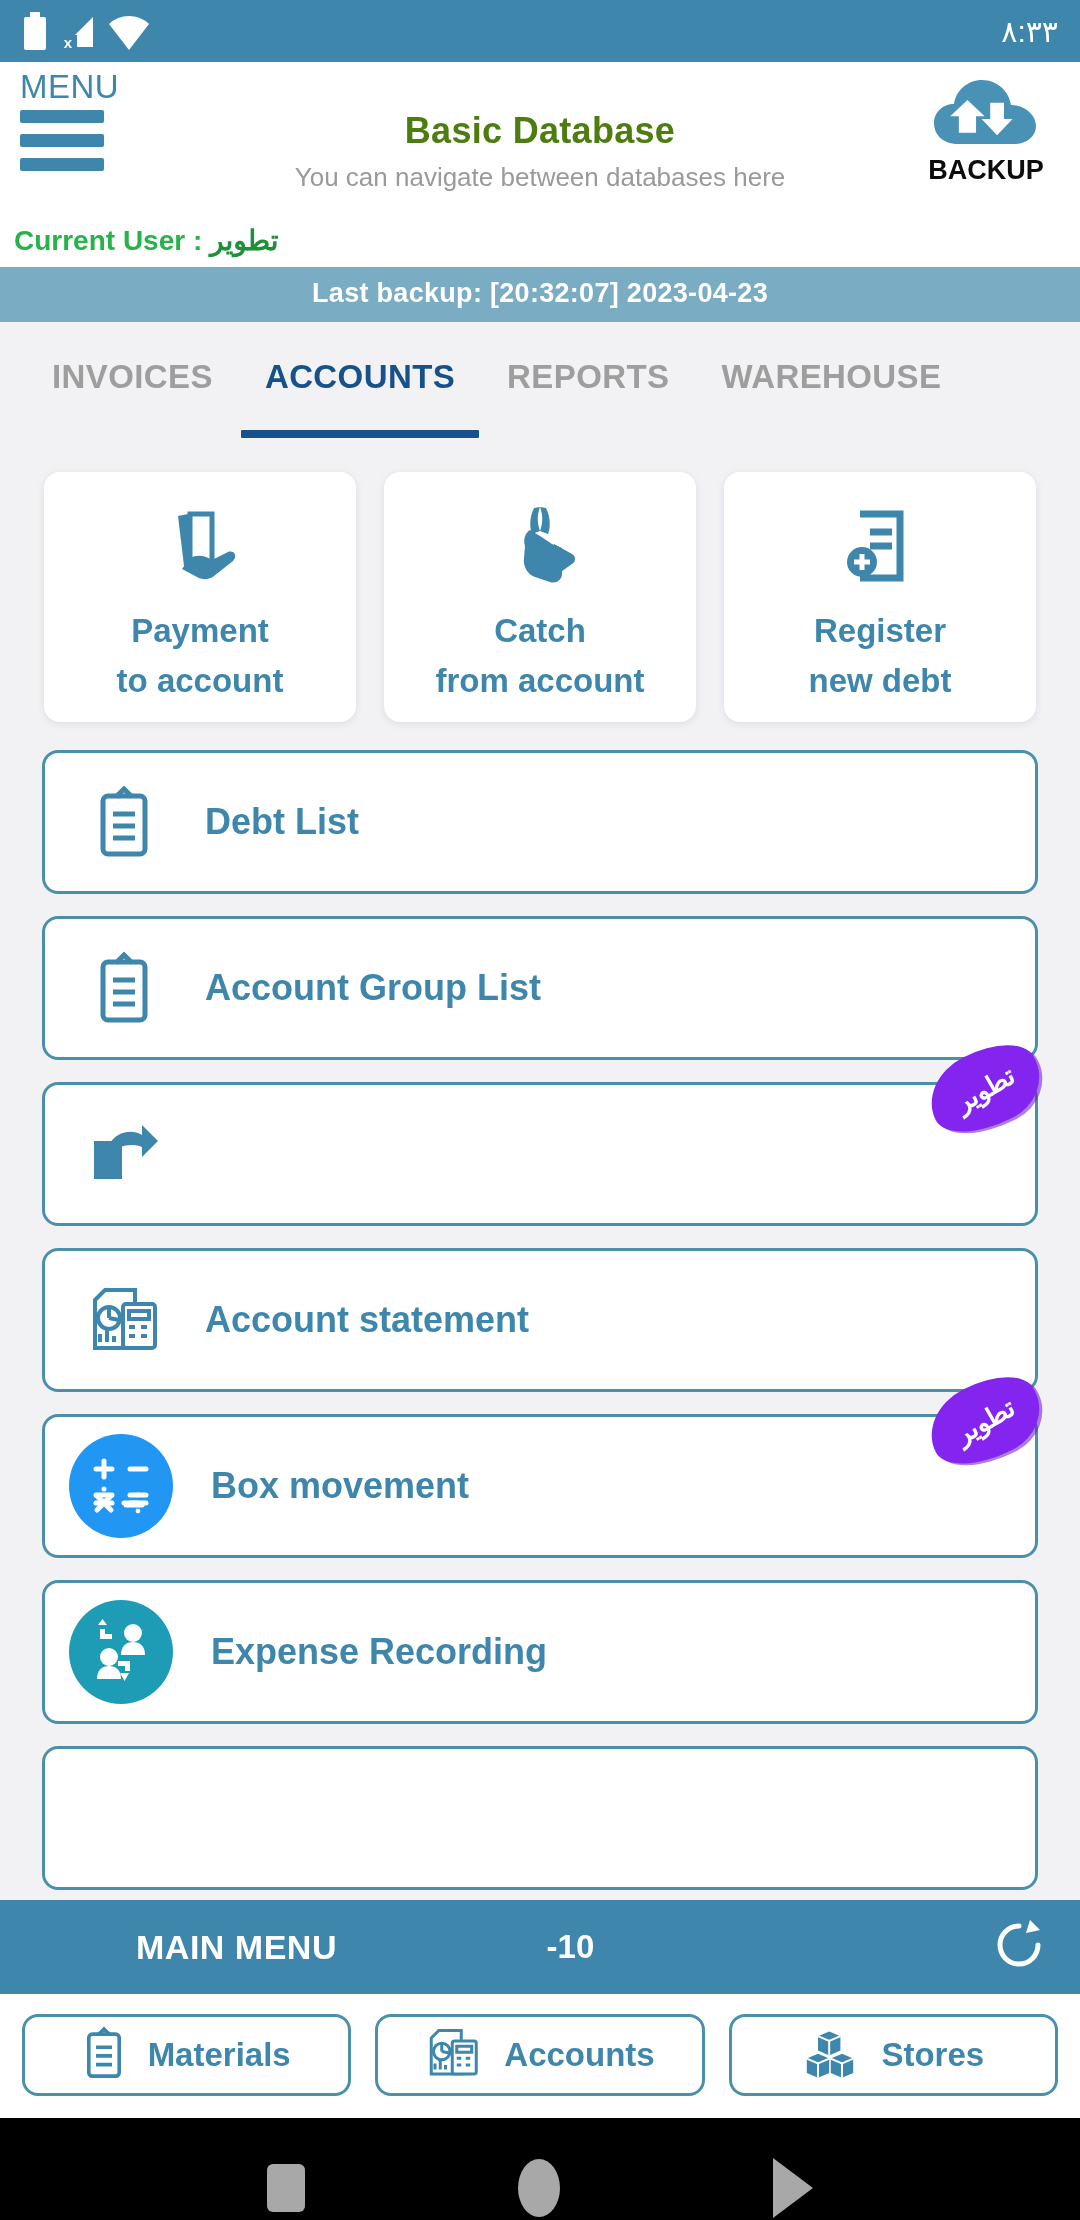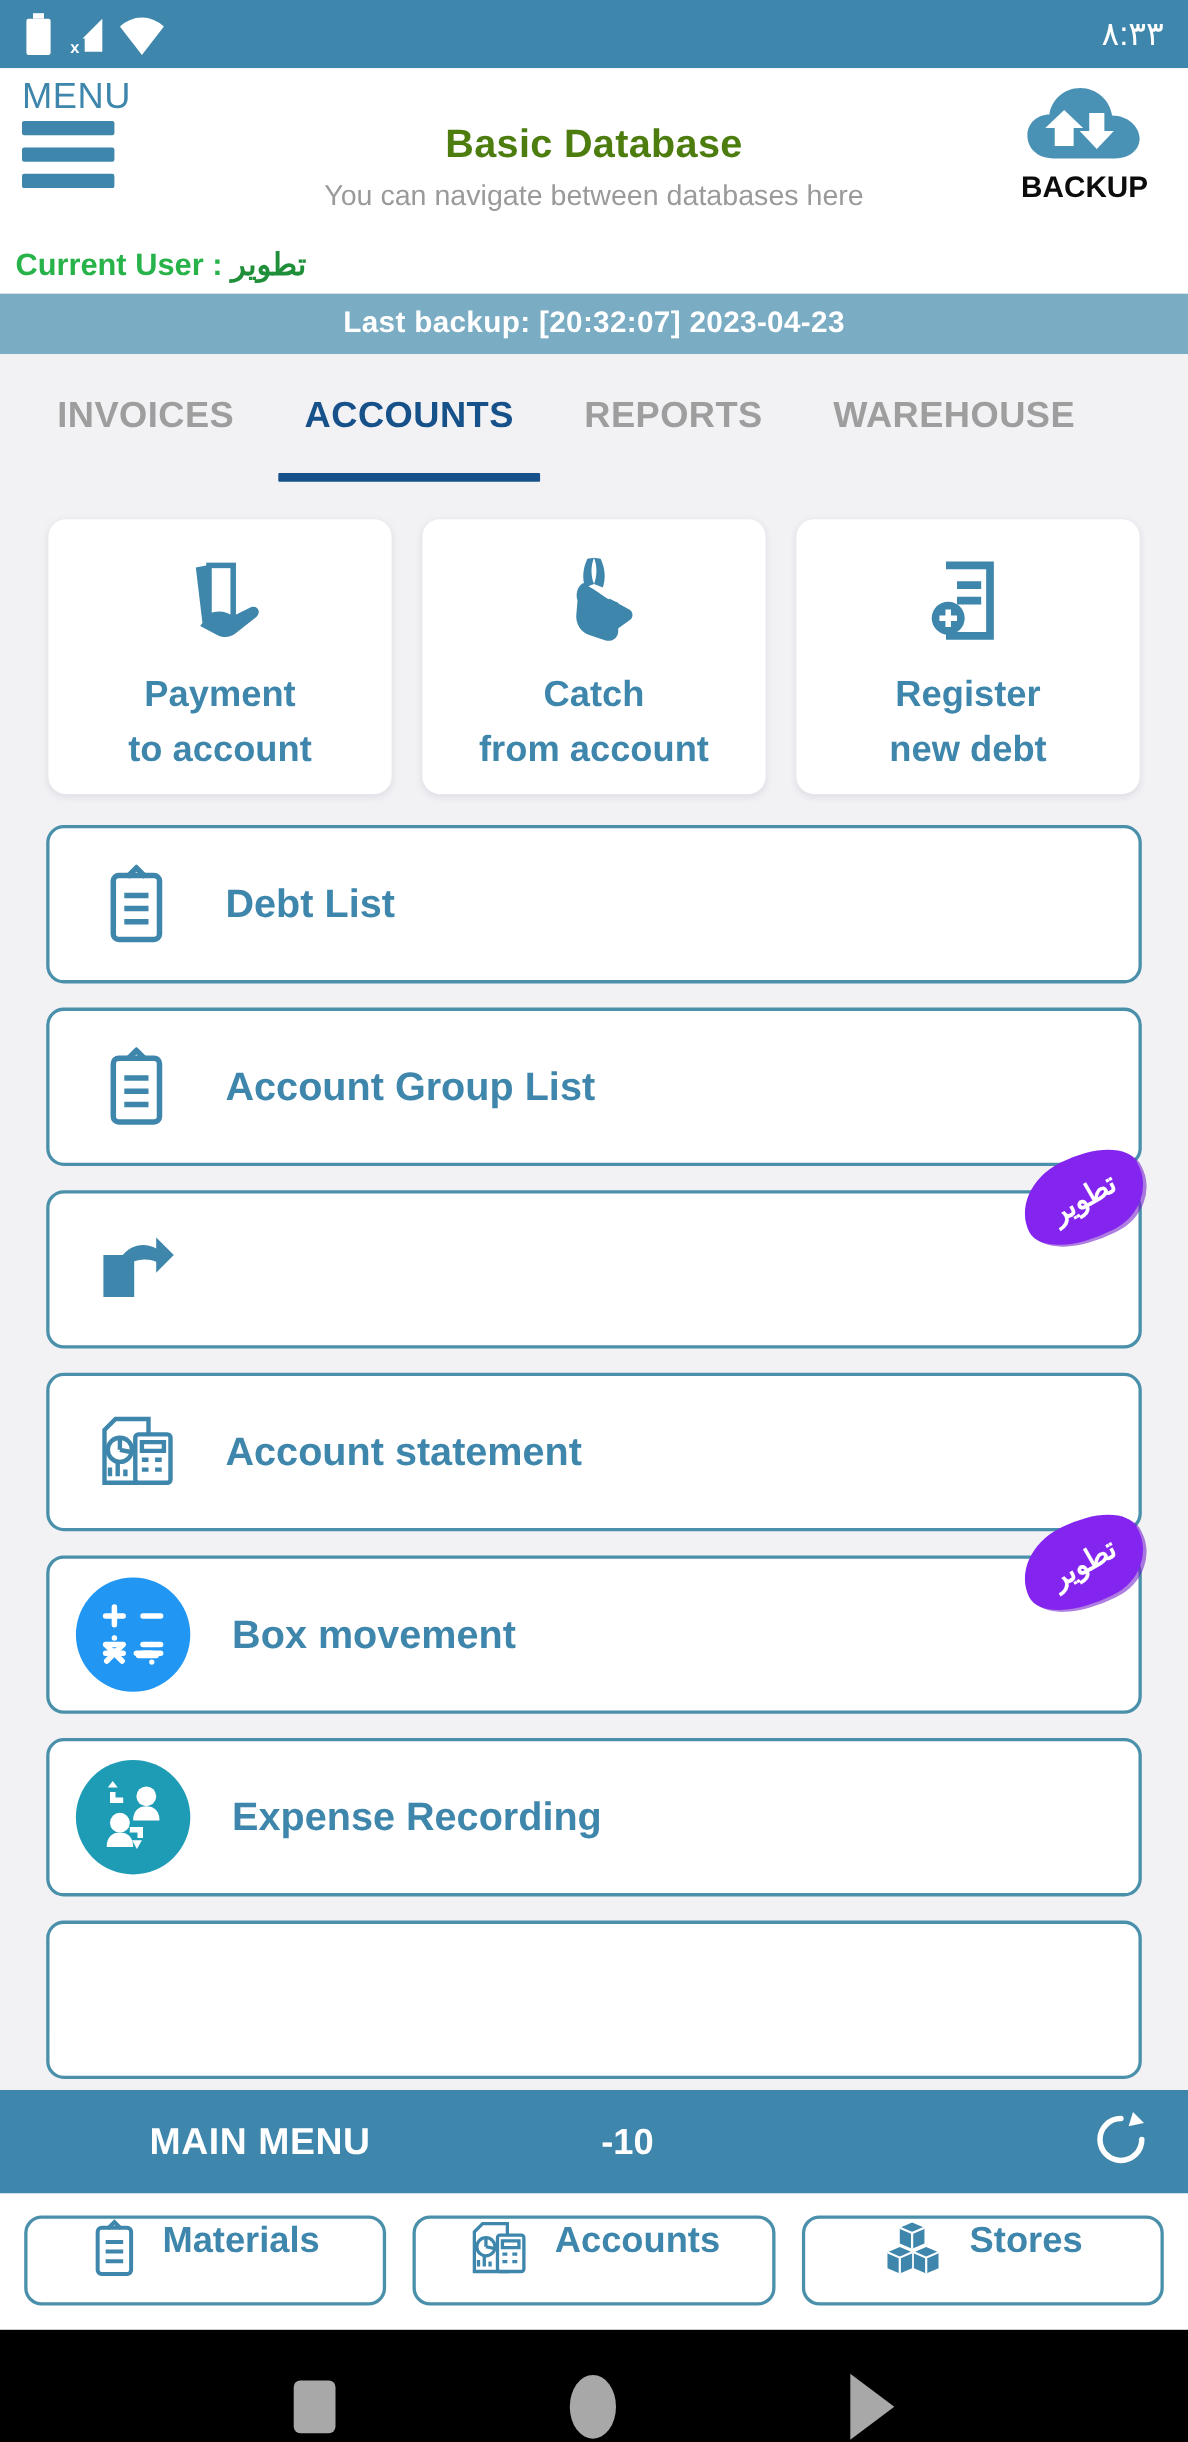--- a/index.html
+++ b/index.html
@@ -50,21 +50,21 @@
   .current-user .ar { color: #1f8f3a; }
 
   .lastbackup {
     background: #7aadc4; color: #ffffff; text-align: center;
     font-size: 27px; font-weight: bold; padding: 11px 0 13px 0; letter-spacing: .3px;
   }
 
   
   .tabs {
     background: #f2f2f5; display: flex; align-items: flex-start;
-    padding: 36px 26px 0 26px; gap: 12px; height: 118px;
+    padding: 36px 26px 0 26px; gap: 0; height: 118px;
   }
   .tab {
     font-size: 33px; color: #9e9e9e; font-weight: bold; letter-spacing: .4px;
     padding: 0 26px; position: relative; white-space: nowrap;
   }
   .tab.active { color: #17518a; }
   .tab.active::after {
     content: ""; position: absolute; left: 2px; right: 2px; bottom: -42px;
     height: 8px; background: #17518a; border-radius: 1px;
   }
@@ -124,21 +124,21 @@
   .mc-label { color: #ffffff; font-size: 34px; font-weight: bold; letter-spacing: .5px; margin-left: 102px; }
   .mc-value { color: #ffffff; font-size: 33px; font-weight: bold; margin-left: auto; margin-right: 188px; }
   .mc-refresh { margin-left: auto; }
 
   
   .bottomnav {
     background: #ffffff; display: flex; gap: 24px; padding: 20px 22px 22px 22px; height: 124px;
   }
   .navbtn {
     flex: 1; border: 3px solid #4a90ab; border-radius: 16px; background: #ffffff;
-    display: flex; align-items: flex-start; justify-content: center; gap: 23px;
+    display: flex; align-items: center; justify-content: center; gap: 23px;
   }
   .navbtn-label { font-size: 33px; font-weight: bold; color: #3e86ab; }
 
   
   .androidnav {
     height: 140px; background: #000000; display: flex; align-items: center;
     justify-content: space-around; padding: 0 160px;
   }
   .and-sq { width: 38px; height: 48px; background: #a8a8a8; border-radius: 6px; }
   .and-ci { width: 42px; height: 58px; background: #a8a8a8; border-radius: 50%; }

